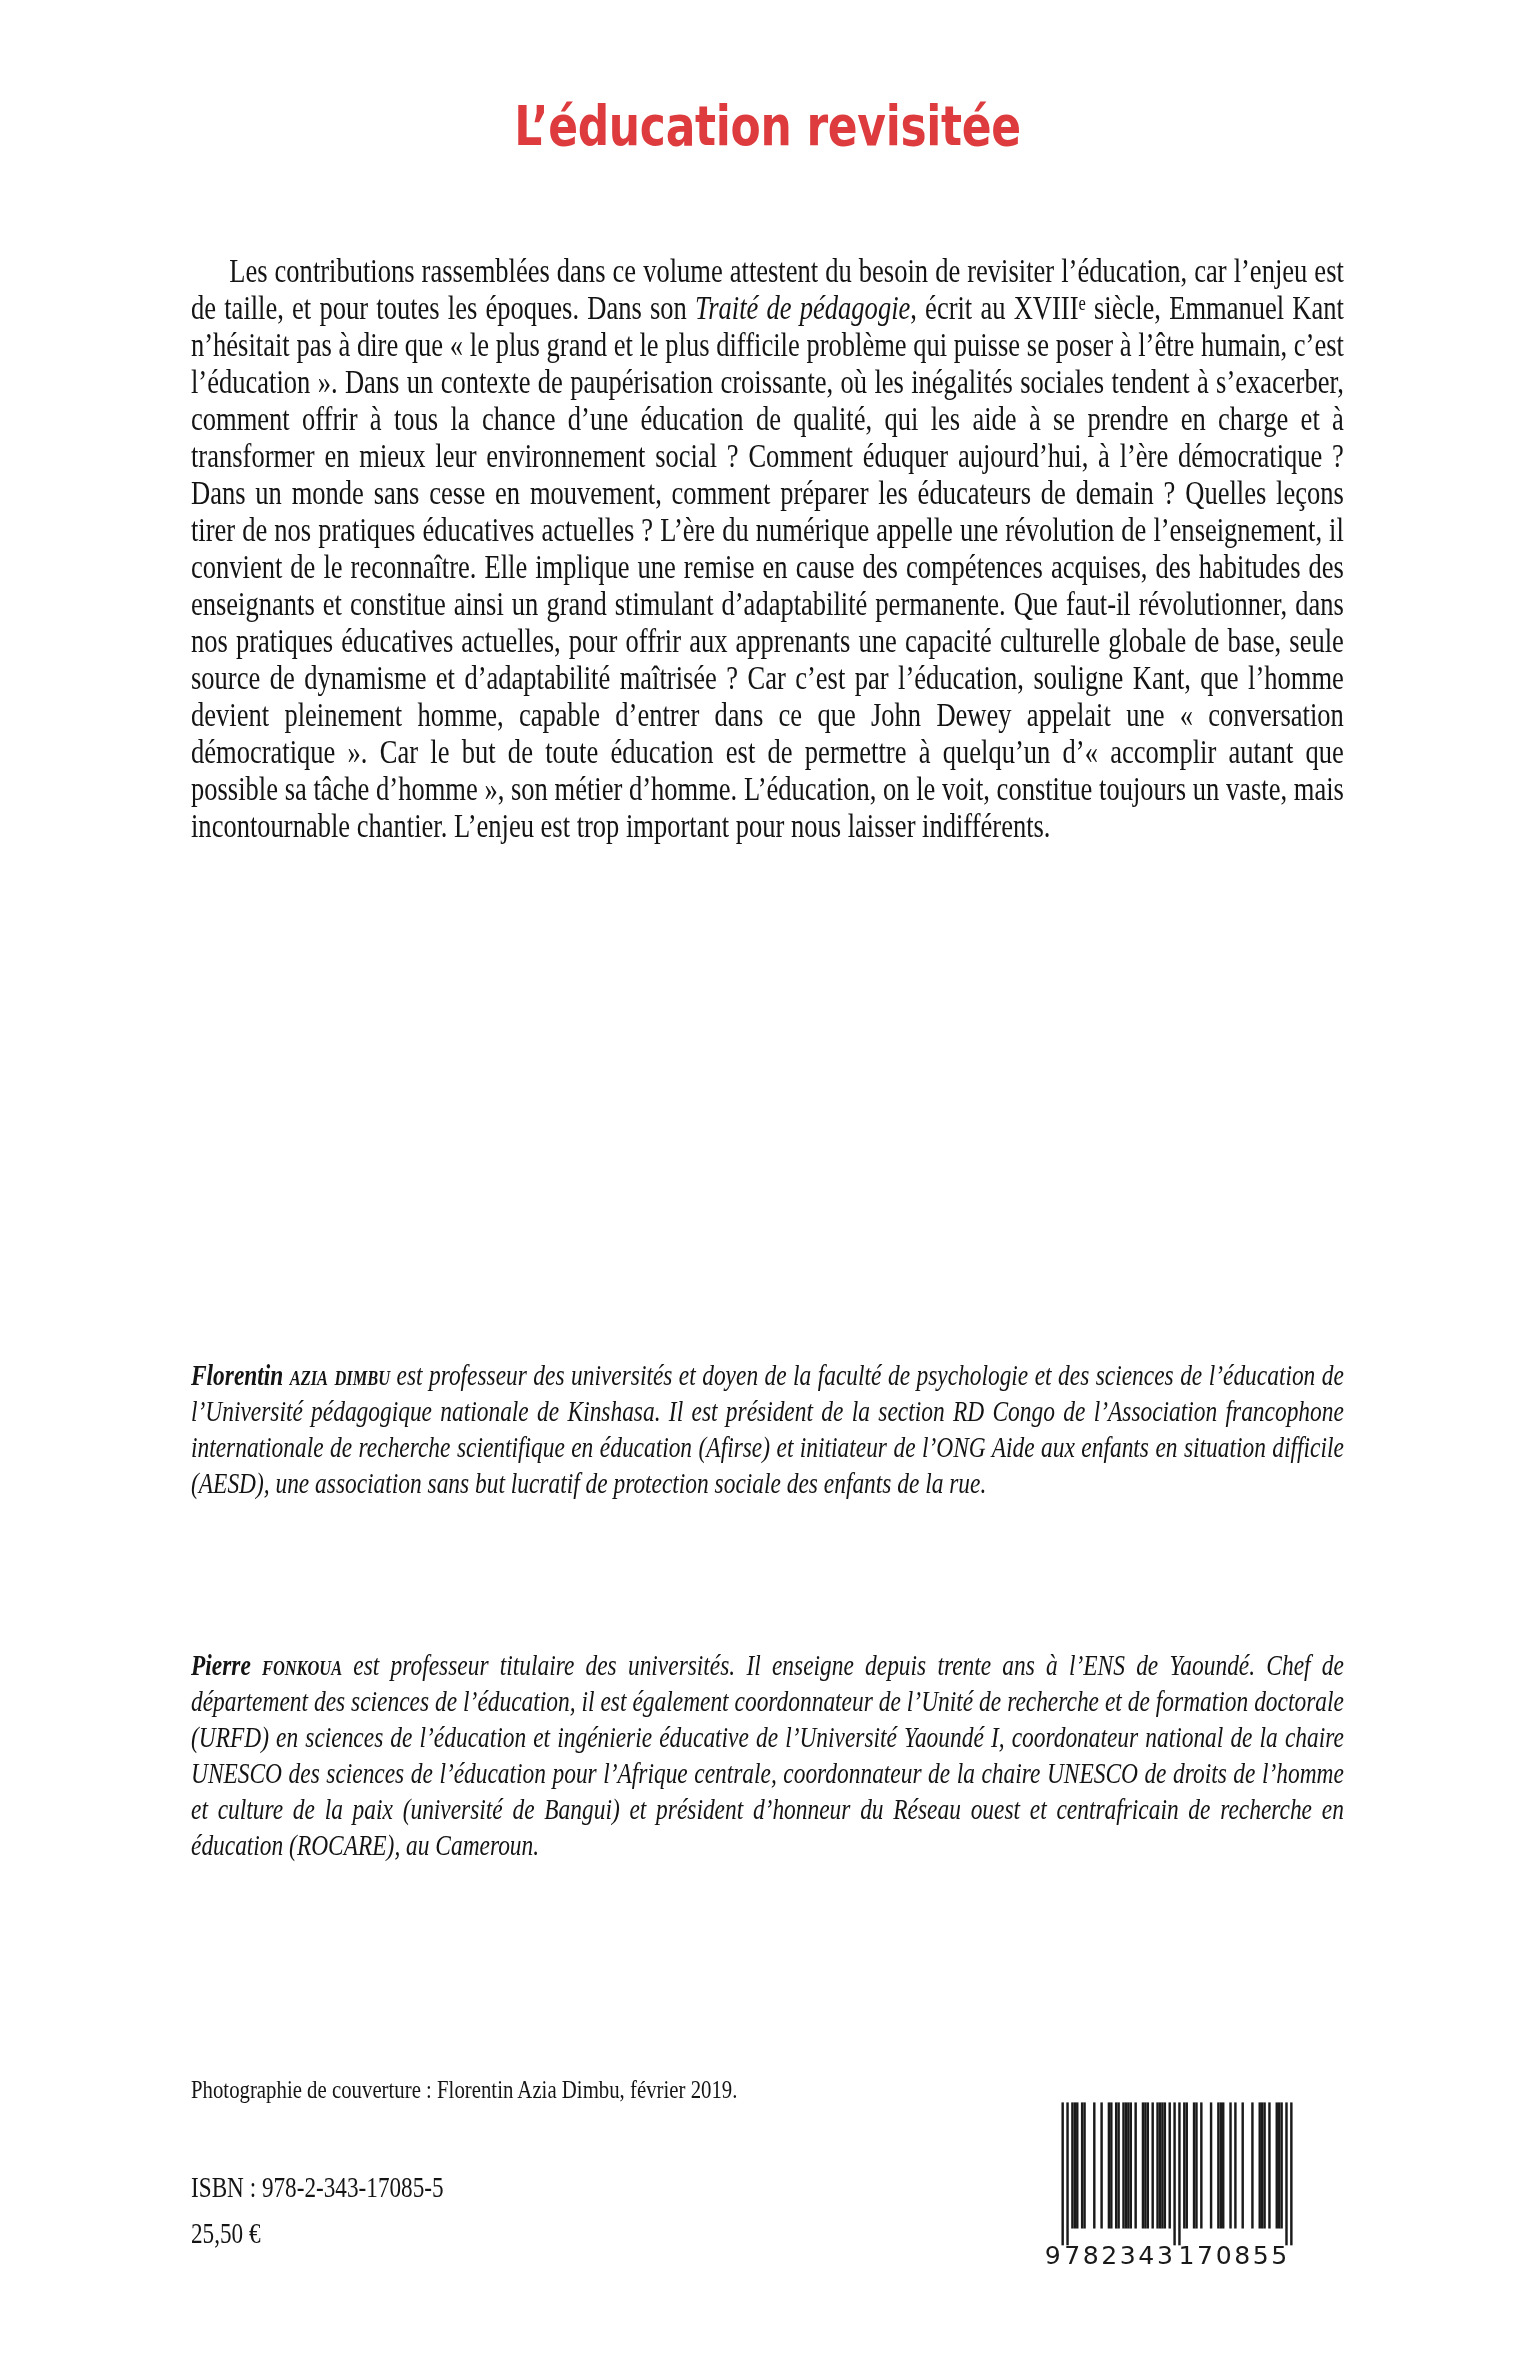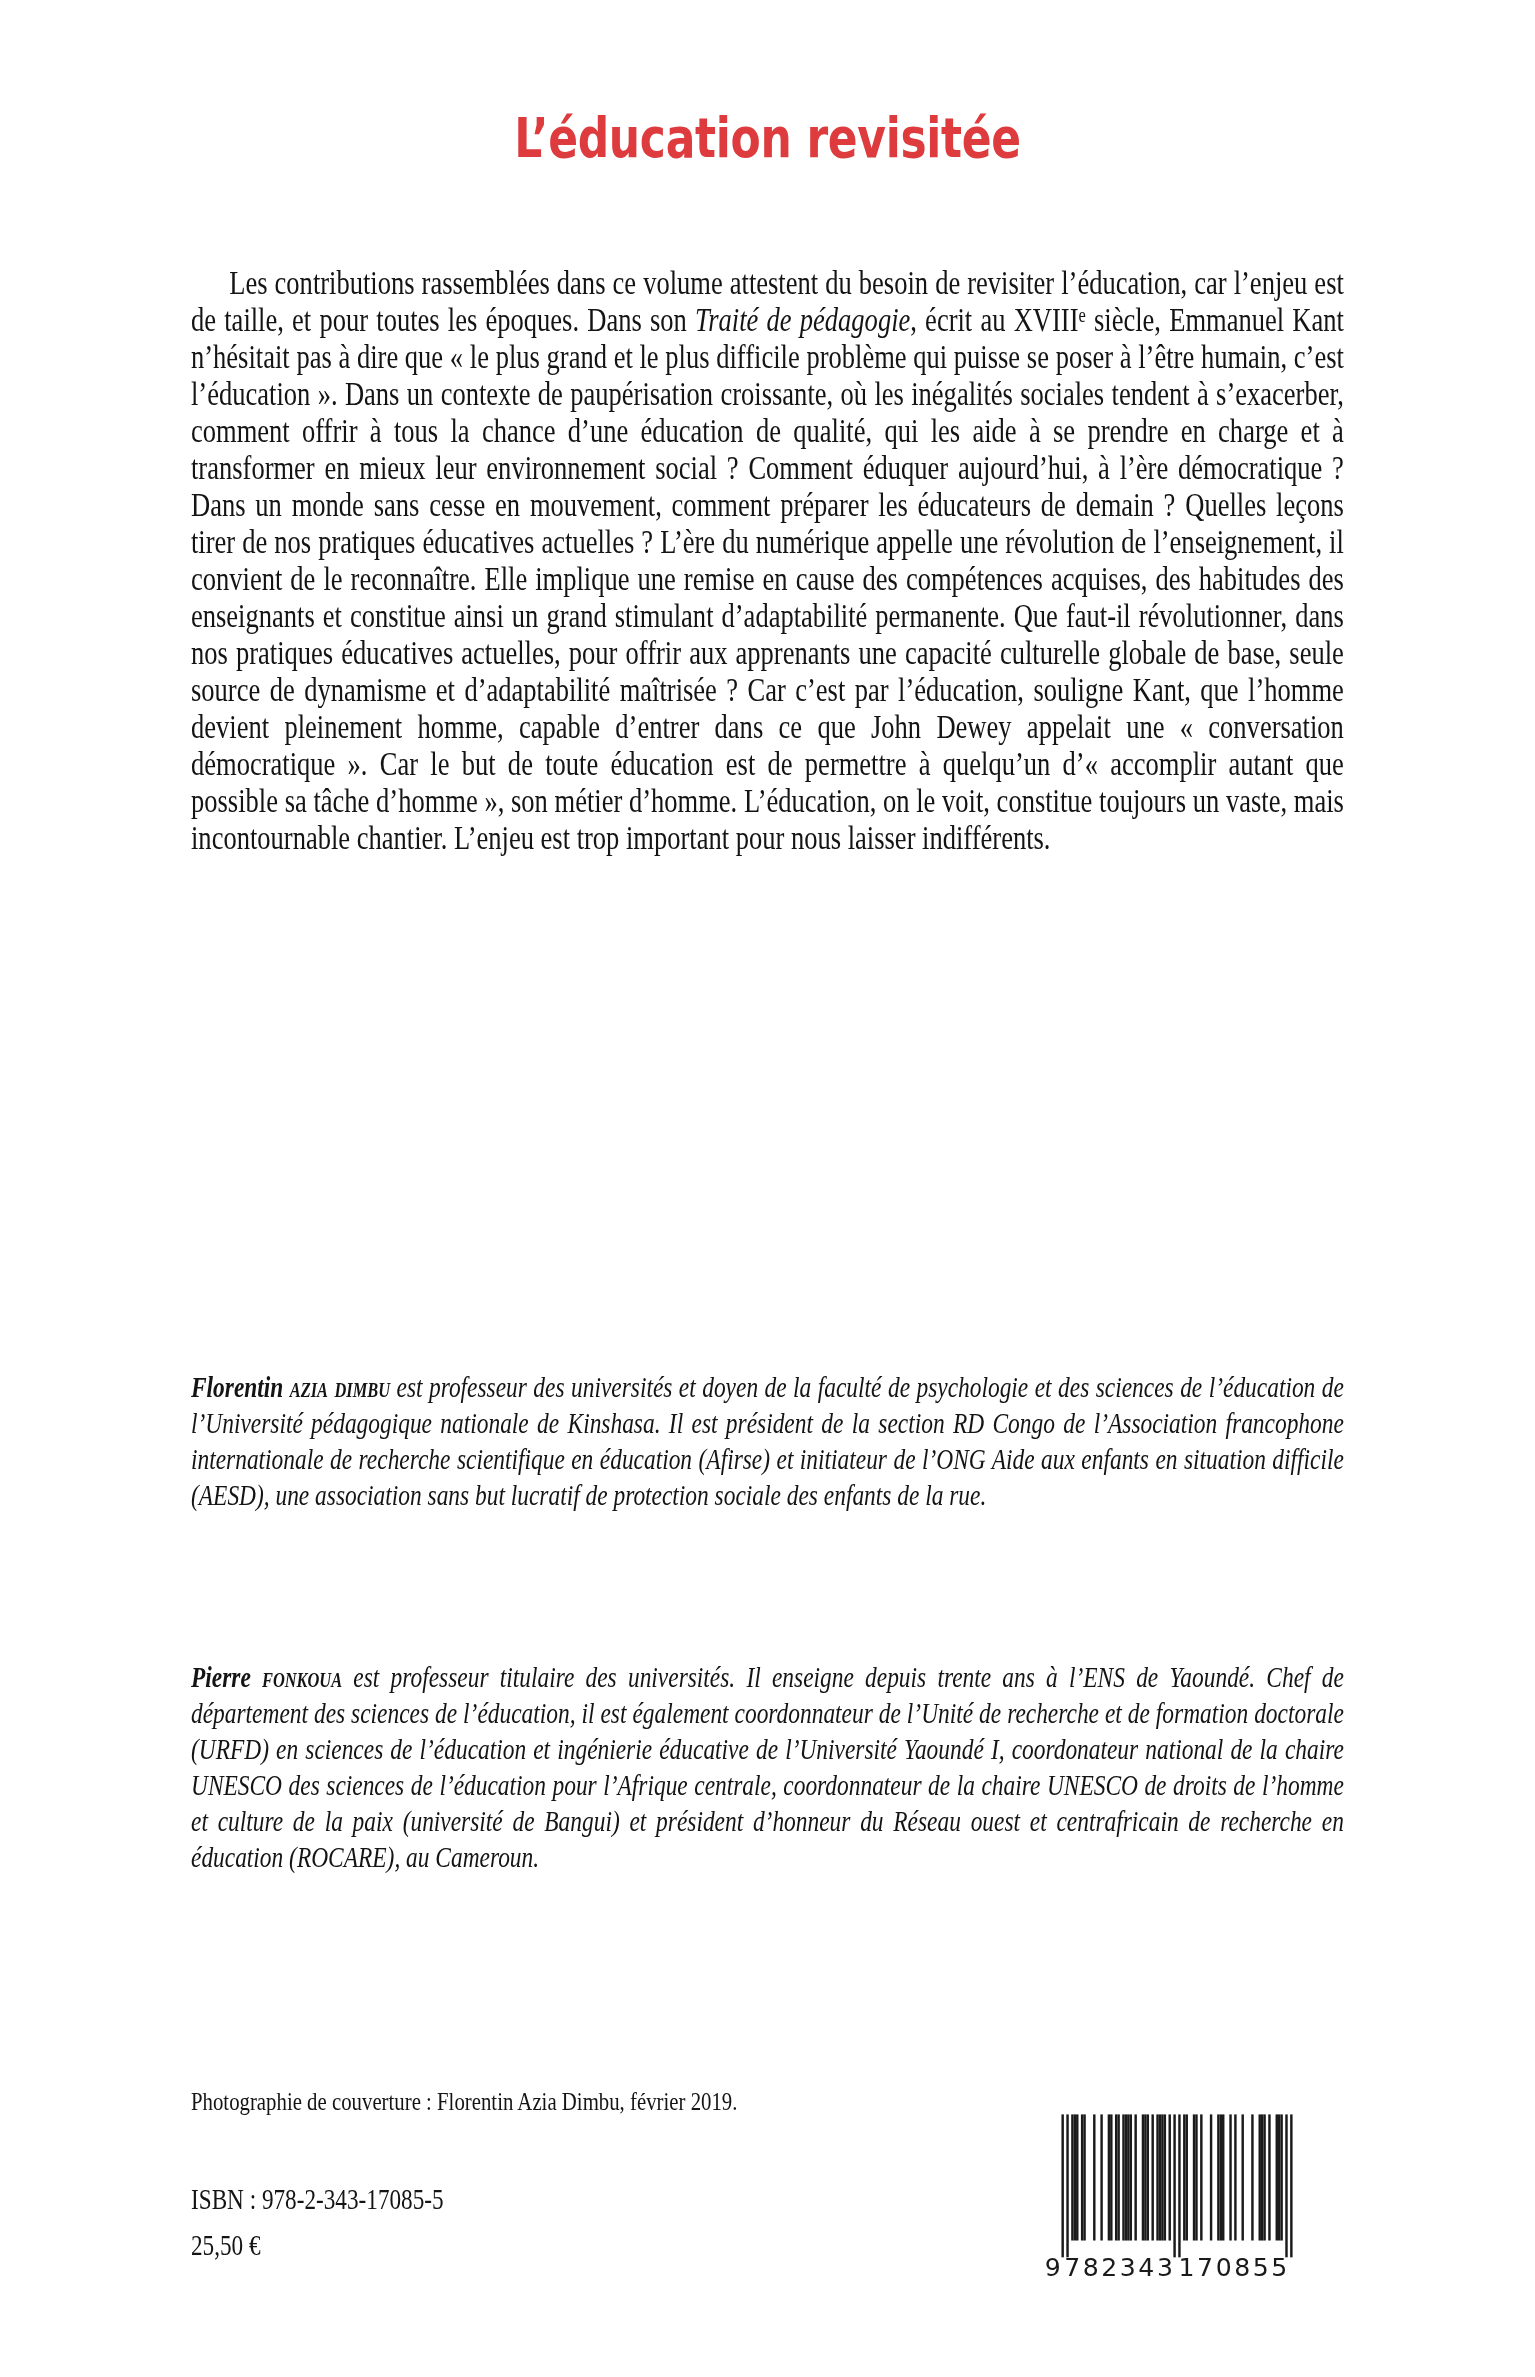--- a/index.html
+++ b/index.html
@@ -13,21 +13,20 @@
     position: relative;
     font-family: "Liberation Serif", "DejaVu Serif", serif;
     color: #111111;
     overflow: hidden;
   }
 
   .page {
     position: absolute;
     inset: 0;
     background: #ffffff;
-    margin-top: 12px;
   }
 
   
   .title {
     position: absolute;
     top: 94px;
     left: 0;
     width: 1535px;
     text-align: center;
     font-family: "DejaVu Sans", "Liberation Sans", sans-serif;

